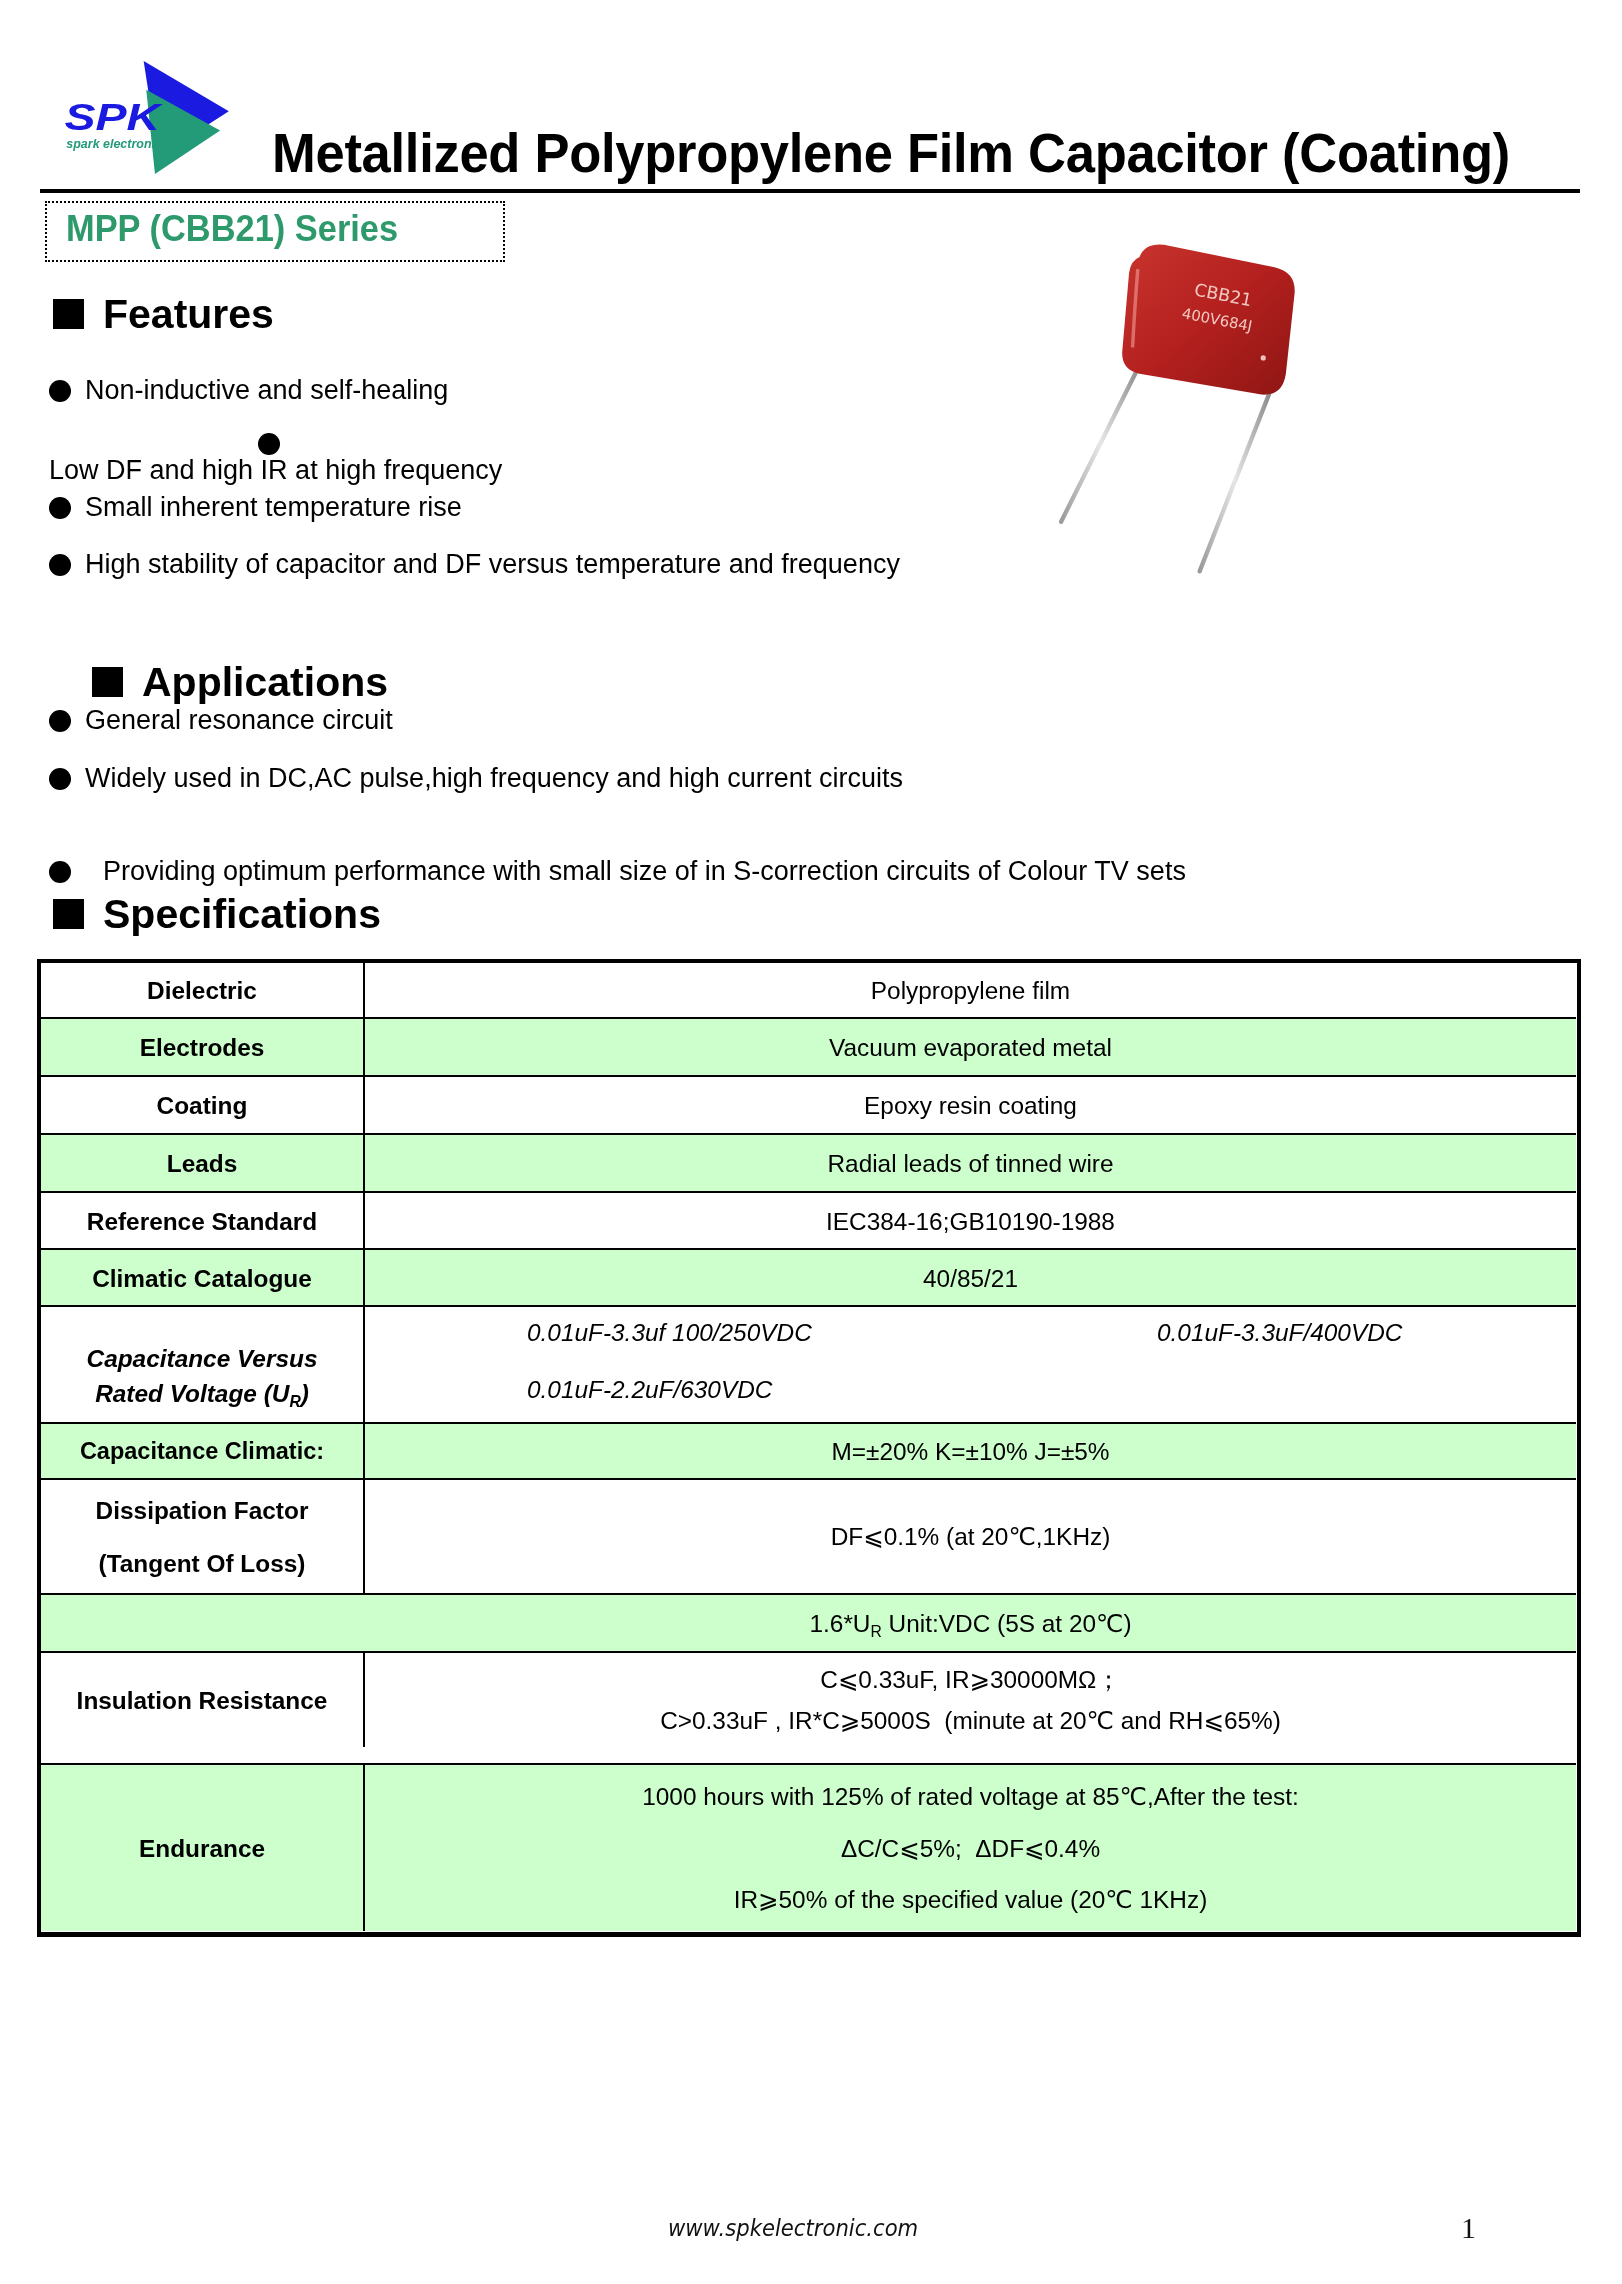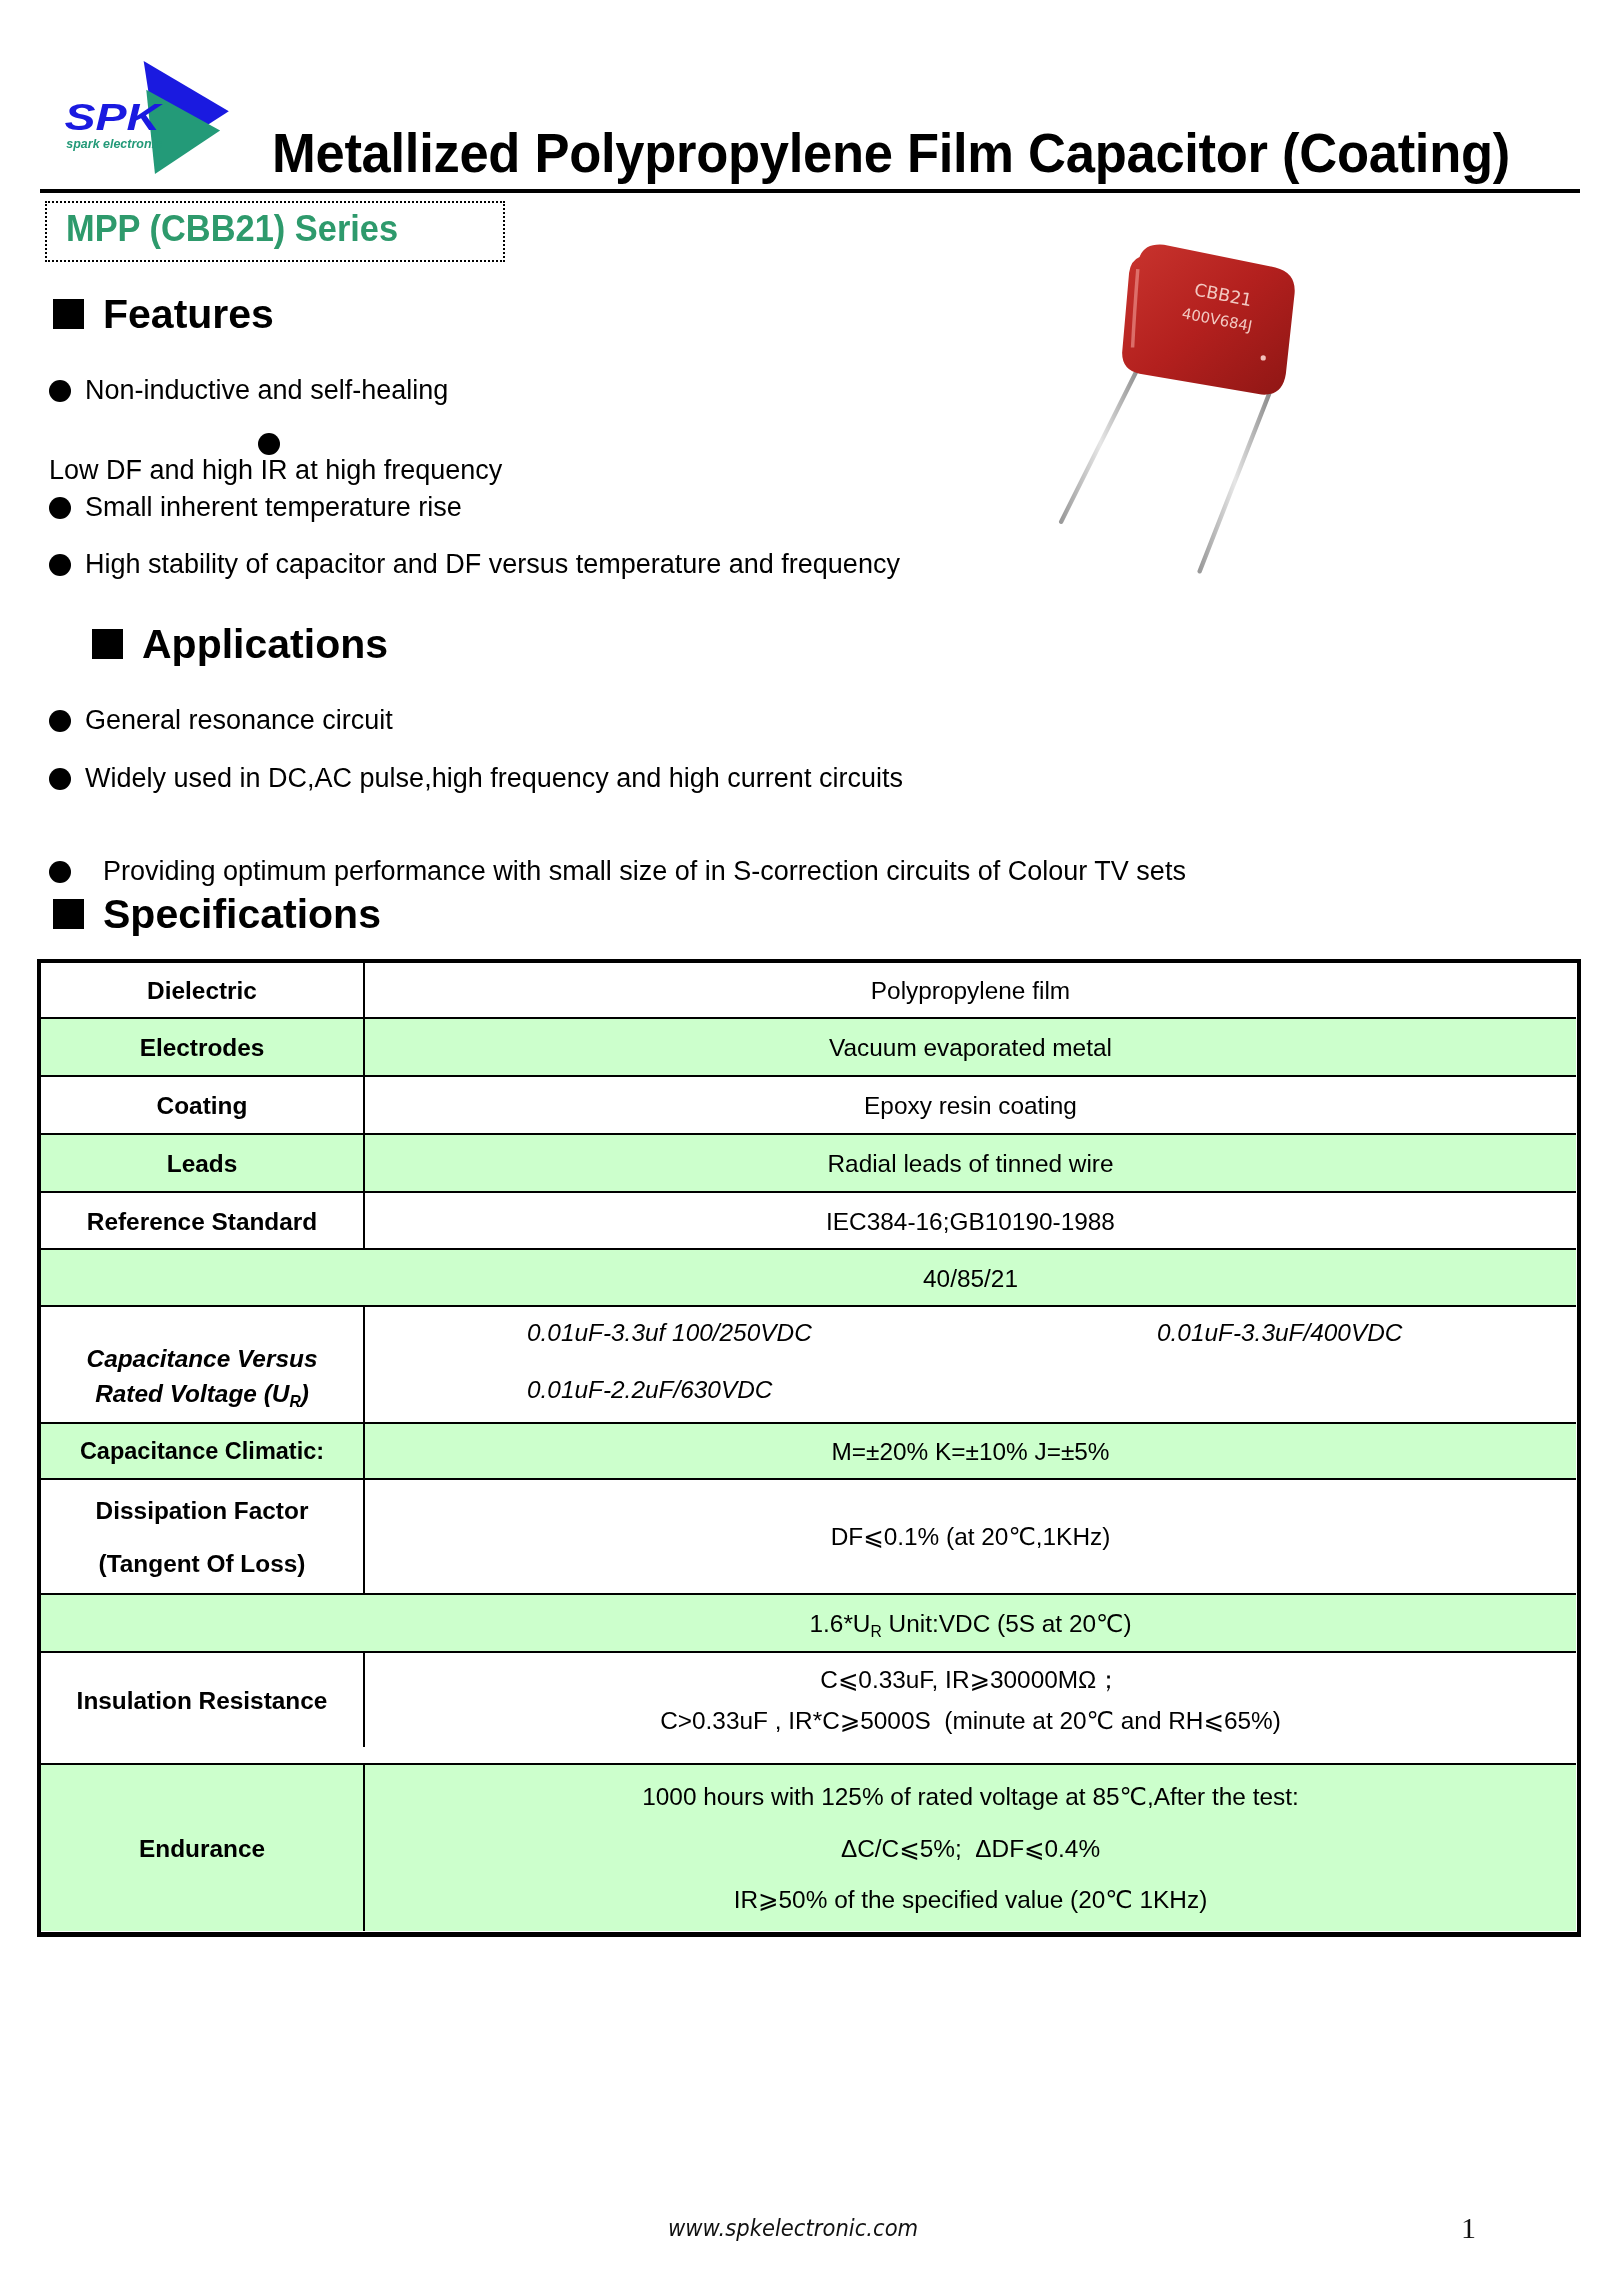--- a/index.html
+++ b/index.html
@@ -120,21 +120,21 @@
 </div>
 <div class="abs bullet" style="top:492px;">
   <span class="dot"></span>
   <span class="txt">Small inherent temperature rise</span>
 </div>
 <div class="abs bullet" style="top:549px;">
   <span class="dot"></span>
   <span class="txt">High stability of capacitor and DF versus temperature and frequency</span>
 </div>
 
-<div class="abs section-heading" style="top:626px;padding-left:39px;">
+<div class="abs section-heading" style="top:664px;padding-left:39px;">
   <span class="sq"></span>
   <span class="txt">Applications</span>
 </div>
 <div class="abs bullet" style="top:705px;">
   <span class="dot"></span>
   <span class="txt">General resonance circuit</span>
 </div>
 <div class="abs bullet" style="top:763px;">
   <span class="dot"></span>
   <span class="txt">Widely used in DC,AC pulse,high frequency and high current circuits</span>
@@ -170,20 +170,21 @@
     <div class="label">Leads</div>
     <div class="value">Radial leads of tinned wire</div>
   </div>
 
   <div class="row" style="top:228px; height:58px;">
     <div class="label">Reference Standard</div>
     <div class="value">IEC384-16;GB10190-1988</div>
   </div>
 
   <div class="row green" style="top:285px; height:58px;">
+    <div class="label">Climatic Catalogue</div>
     <div class="value">40/85/21</div>
   </div>
 
   <div class="row" style="top:342px; height:140px;font-style:italic;">
     <div class="label">
       <span>Capacitance Versus</span>
       <span><span>Rated Voltage (U</span><sub class="s">R</sub><span>)</span></span>
     </div>
     <div class="cv-cell">
       <span style="left:162px; top:10.5px;">0.01uF-3.3uf 100/250VDC</span>

